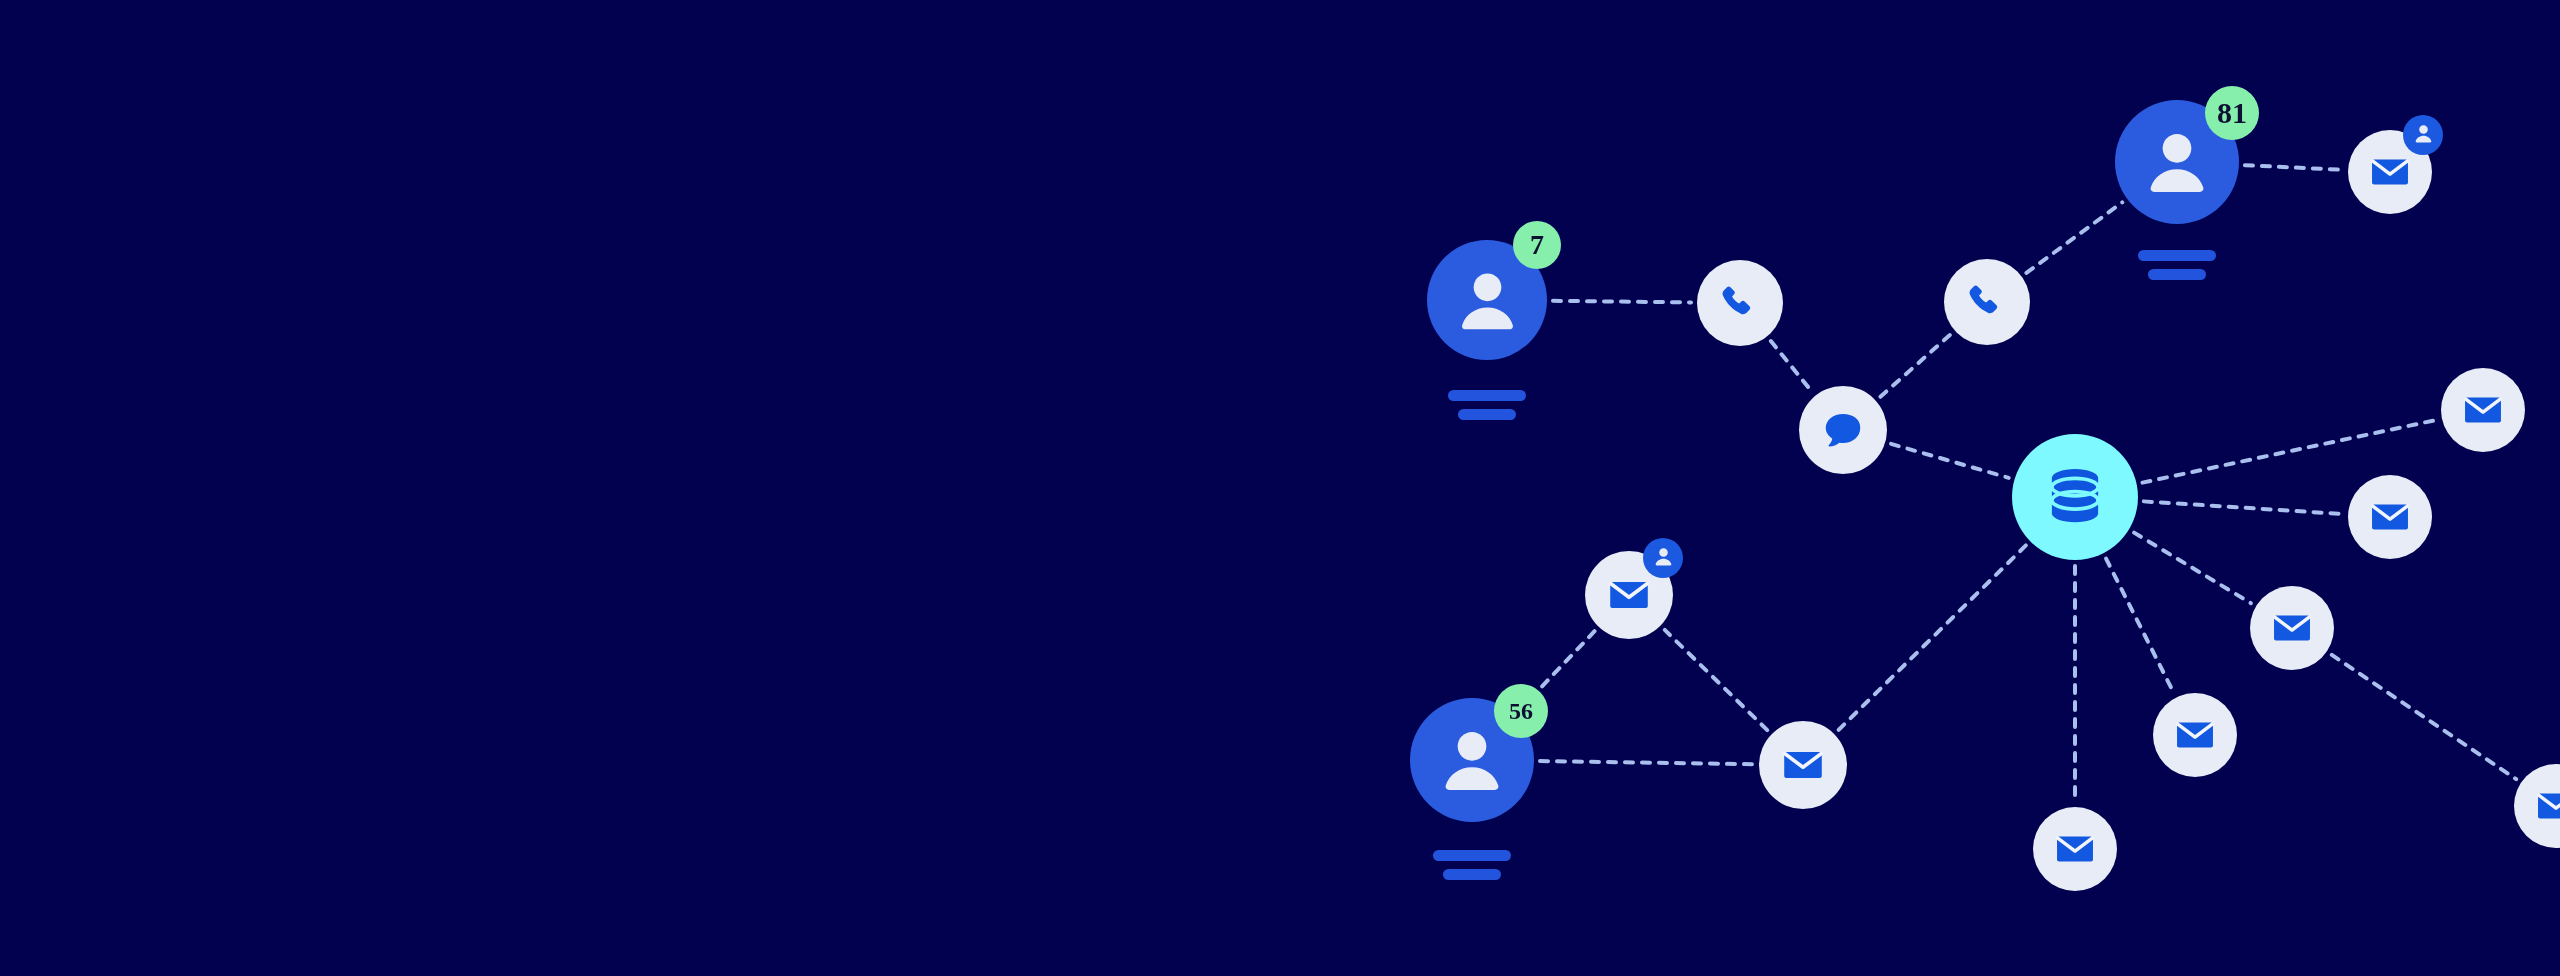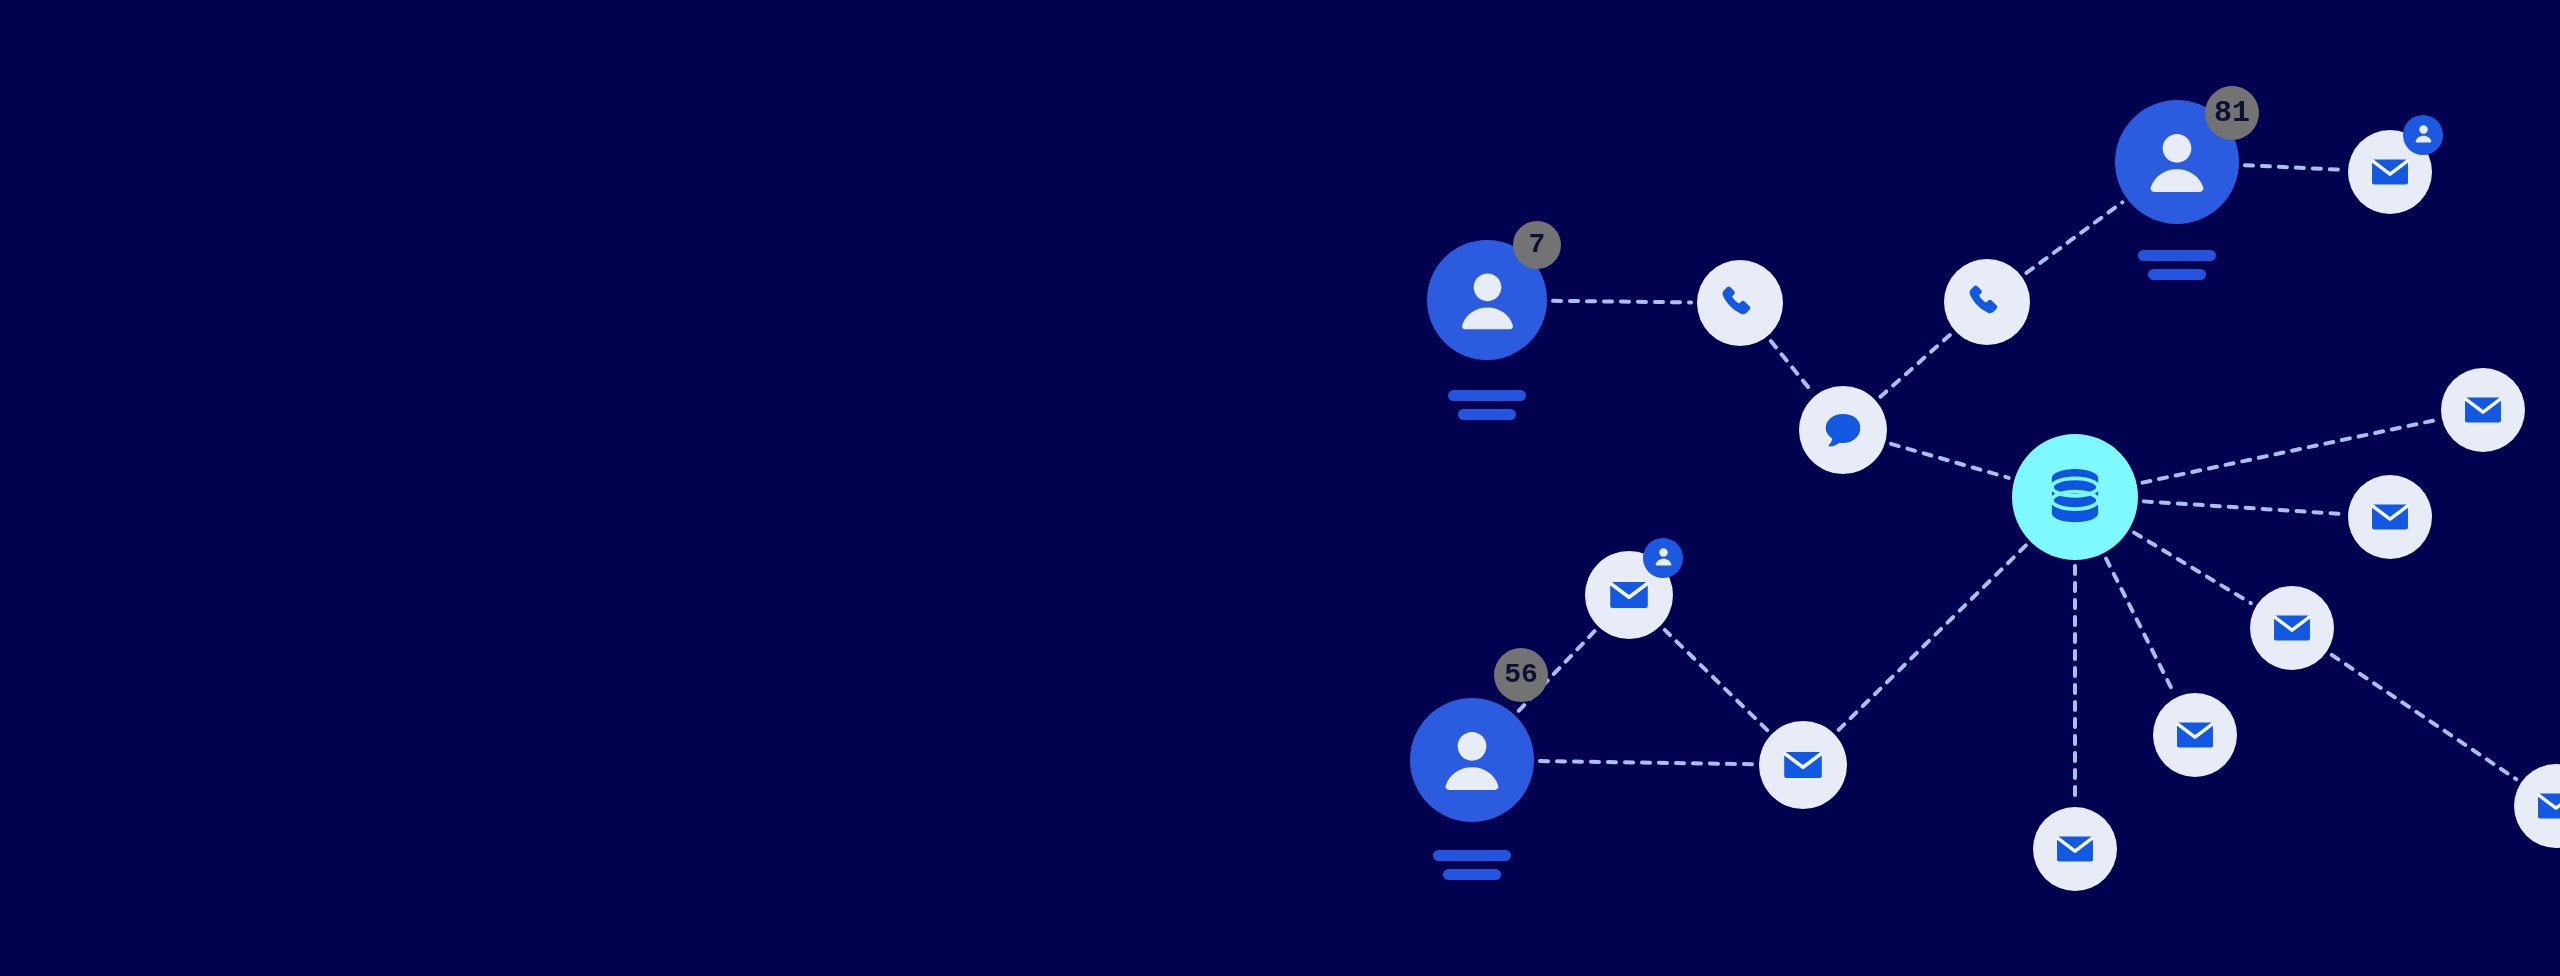--- a/index.html
+++ b/index.html
@@ -50,24 +50,24 @@
   
   .badge {
     position: absolute;
     border-radius: 50%;
     display: flex;
     align-items: center;
     justify-content: center;
     box-sizing: border-box;
   }
   .badge-count {
-    background: #737373;
+    background: #86efac;
     color: #0d1033;
     font-weight: bold;
-    font-family: Liberation Mono, monospace;
+    font-family: Liberation Serif, serif;
     line-height: 1;
   }
   .badge-person {
     background: #1b5ae0;
   }
 
   
   .underbars {
     position: absolute;
     transform: translateX(-50%);
@@ -136,21 +136,21 @@
         <div class="underbar narrow"></div>
       </div>
       <div class="node node-person" style="left: 1472px; top: 760px; width: 124px; height: 124px;">
         <span>
           <svg width="84" height="84" viewBox="0 0 24 24" fill="#e8ecf7">
             <path d="M12 12.2c2.3 0 4.1-1.85 4.1-4.1S14.3 4 12 4 7.9 5.85 7.9 8.1 9.7 12.2 12 12.2z" fill="#e8ecf7"></path>
             <path d="M12 14.1c-3.6 0-6.6 2.2-7.5 5.2-.2.65.3 1.25 1 1.25h13c.7 0 1.2-.6 1-1.25-.9-3-3.9-5.2-7.5-5.2z" fill="#e8ecf7"></path>
           </svg>
         </span>
       </div>
-      <div class="badge badge-count" style="left: 1494px; top: 648px; width: 54px; height: 54px; font-size: 28px;">
+      <div class="badge badge-count" style="left: 1494px; top: 684px; width: 54px; height: 54px; font-size: 24px;">
         <span>56</span>
       </div>
       <div class="underbars" style="left: 1472px; top: 850px;">
         <div class="underbar wide"></div>
         <div class="underbar narrow"></div>
       </div>
       <div class="node node-hub" style="left: 2075px; top: 497px; width: 126px; height: 126px;">
         <span>
           <svg width="72" height="72" viewBox="0 0 24 24" fill="#1358e0">
             <ellipse cx="12" cy="5.6" rx="7.7" ry="2.9" fill="#0f55dd"></ellipse>

